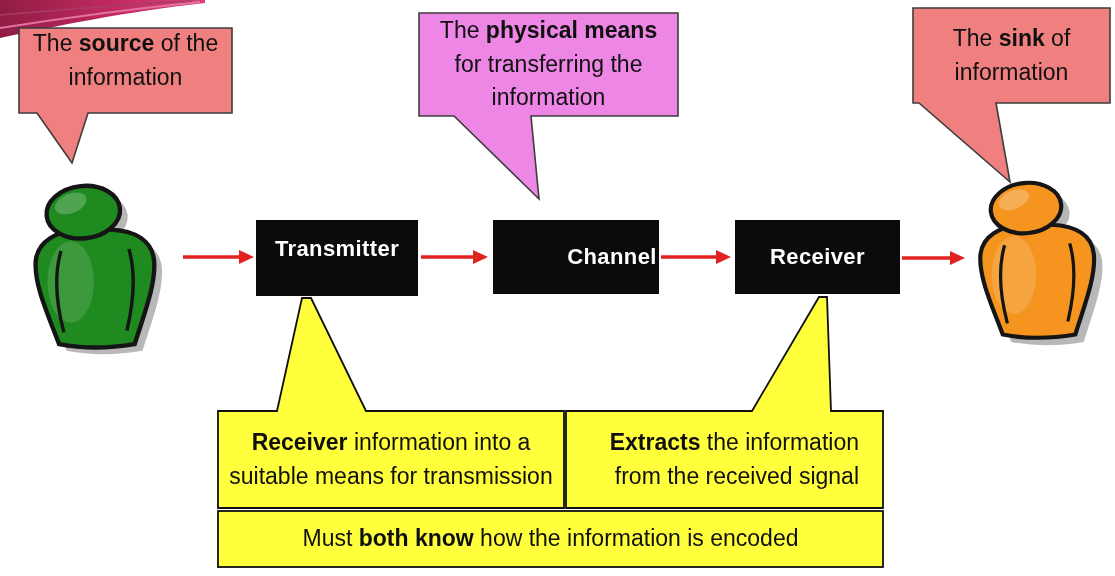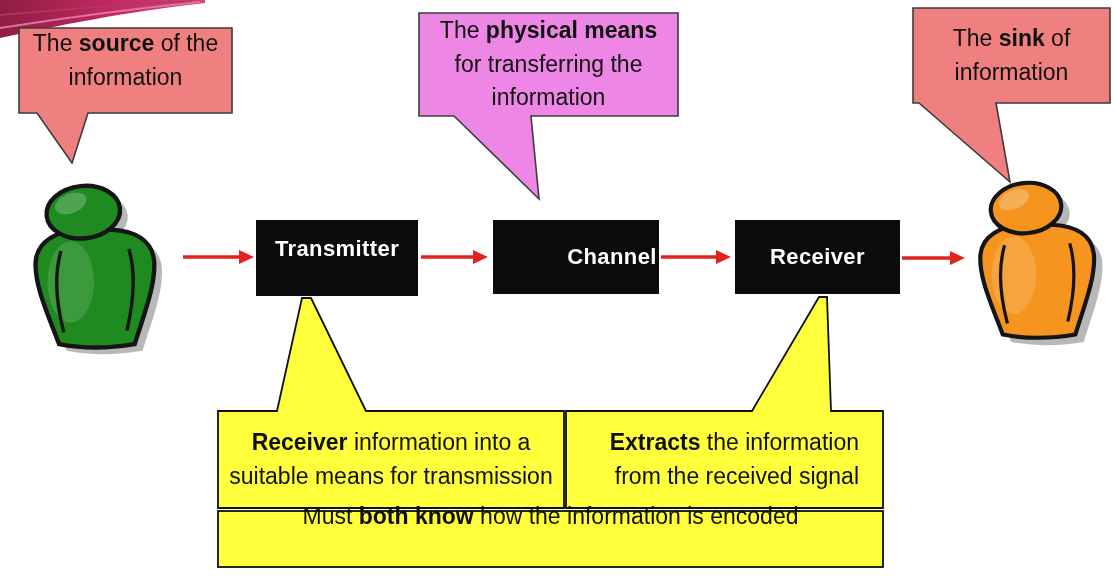--- a/index.html
+++ b/index.html
@@ -113,15 +113,15 @@
 </div>
 
 <div class="txt" style="left:218px;top:411px;width:346px;height:97px;padding:0 10px;box-sizing:border-box;">
   <div><span></span><b>Receiver</b><span> information into a suitable means for transmission</span></div>
 </div>
 
 <div class="txt" style="left:566px;top:411px;width:317px;height:97px;padding:0 24px;box-sizing:border-box;text-align:right;">
   <div><span></span><b>Extracts</b><span> the information from the received signal</span></div>
 </div>
 
-<div class="txt" style="left:218px;top:489px;width:665px;height:56px;">
+<div class="txt" style="left:218px;top:511px;width:665px;height:56px;">
   <div><span>Must </span><b>both know</b><span> how the information is encoded</span></div>
 </div>
 
 </body></html>

